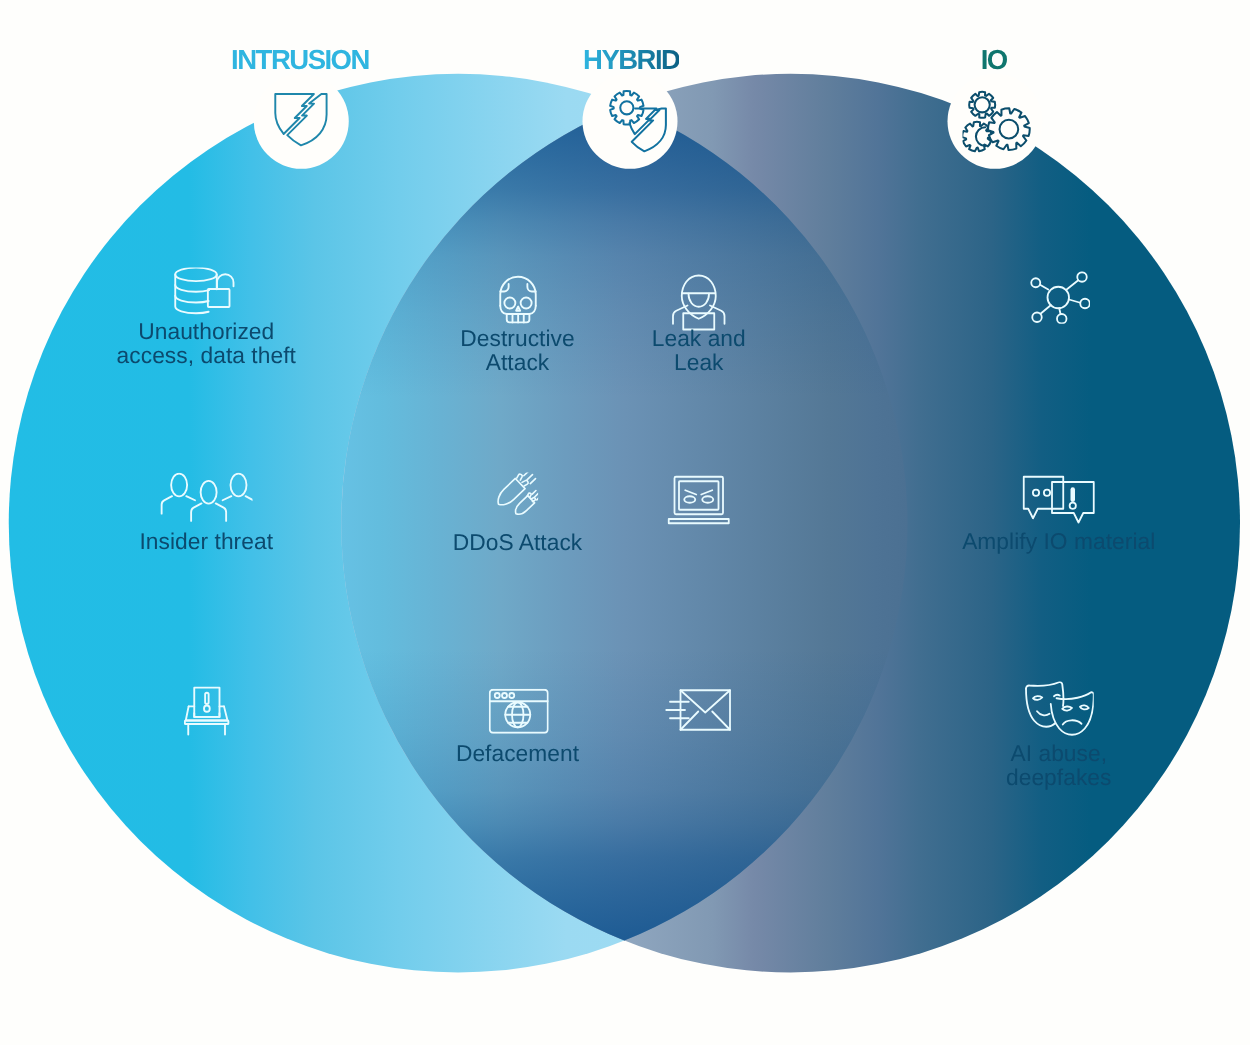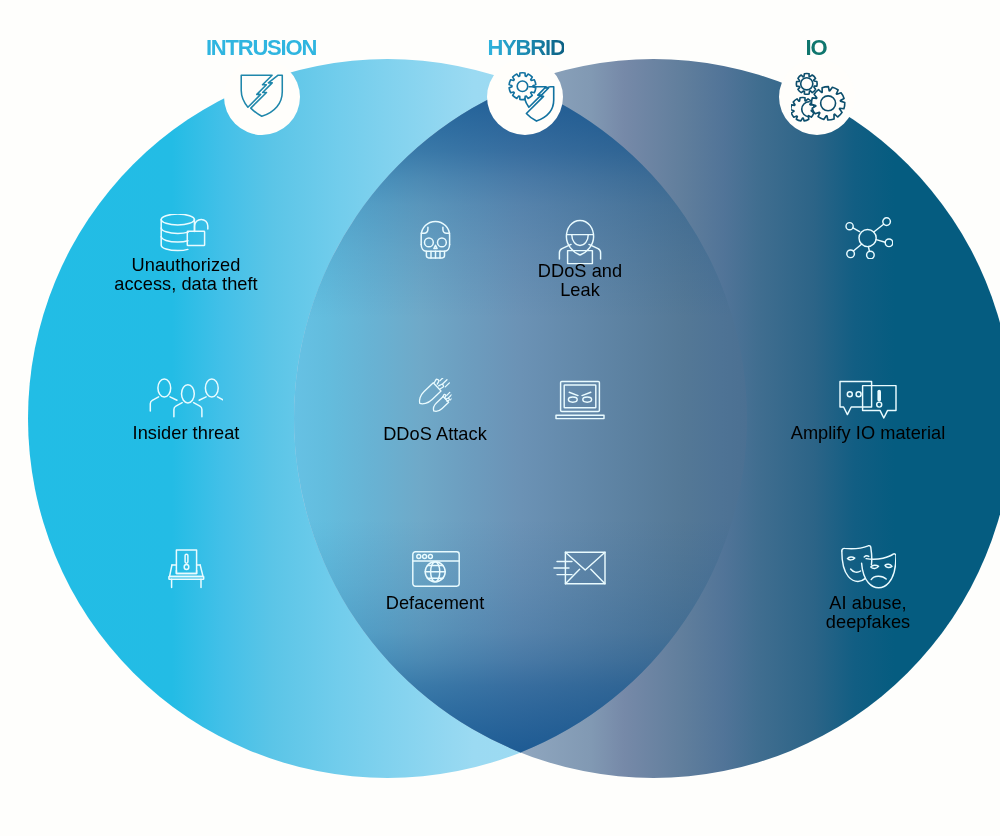--- a/index.html
+++ b/index.html
@@ -1,25 +1,25 @@
 <!DOCTYPE html>
 <html><head>
 <meta charset="utf-8">
 <title>Threat Activity Venn</title>
 <style>
   html,body{margin:0;padding:0;}
   body{width:1000px;height:836px;background:#fefefc;overflow:hidden;
        font-family:"Liberation Sans",sans-serif;-webkit-font-smoothing:antialiased;}
-  #stage{position:relative;width:800px;height:836px;margin-left:21px;}
+  #stage{position:relative;width:800px;height:836px;}
   svg.layer{position:absolute;left:0;top:0;width:1000px;height:836px;}
   .zone-title{position:absolute;font-weight:700;font-size:22px;letter-spacing:-1.2px;
               white-space:nowrap;transform:translateX(-50%);}
   .badge{position:absolute;border-radius:50%;background:#fffefb;}
   .badge svg{position:absolute;left:0;top:0;}
-  .cell{position:absolute;text-align:center;color:#000000;font-size:18.2px;
+  .cell{position:absolute;text-align:center;color:#0c4a6e;font-size:18.2px;
         line-height:19.4px;letter-spacing:0.05px;transform:translateX(-50%);white-space:nowrap;}
   .ico-wrap{position:absolute;transform:translateX(-50%);}
   #logo{position:absolute;}
 </style>
 </head>
 <body>
 
 <div id="stage">
 
   <svg class="layer" viewBox="0 0 1000 836">
@@ -145,20 +145,23 @@
 <path d="M1.3 13.2 H4.3 A3.6 3.6 0 0 0 7.9 9.6 V7.2"></path>
 <path d="M29.5 13.2 H26.5 A3.6 3.6 0 0 1 22.9 9.6 V7.2"></path>
 <circle cx="8.9" cy="22.4" r="4.4"></circle>
 <circle cx="21.9" cy="22.4" r="4.4"></circle>
 <path d="M15.5 25.2 L13.9 28.6 H17.1 Z"></path>
 <path d="M6.4 31.2 V35.6 C6.4 36.9 7.4 37.9 8.7 37.9 H22.2 C23.5 37.9 24.5 36.9 24.5 35.6 V31.2"></path>
 <path d="M11.0 31.2 V37.9 M15.5 31.2 V37.9 M20.0 31.2 V37.9"></path>
         </g>
       </svg>
   </div>
+  <div class="cell" style="left:414px;top:262px;">
+    <div><span>Destructive</span><br><span>Attack</span></div>
+  </div>
   <div class="ico-wrap" style="left:414px;top:377.5px;">
     <svg width="33" height="37.3" viewBox="0 0 38 43">
         <g fill="none" stroke="#e9fbff" stroke-width="1.5" stroke-linejoin="round" stroke-linecap="round">
 <g transform="rotate(46.5 11.7 19.5)">
 <path d="M5.2 6.0 H18.2 V20.6 C18.2 27.0 15.0 32.0 11.7 33.6 C8.4 32.0 5.2 27.0 5.2 20.6 Z"></path>
 </g>
 <path d="M18.3 5.2 L20.0 2.2 C20.4 1.5 21.3 1.3 22.0 1.7 L22.7 2.1 C23.4 2.5 23.6 3.4 23.2 4.1 L21.6 7.0"></path>
 <path d="M23.2 9.1 L26.2 7.5 C26.9 7.1 27.8 7.3 28.2 8.0 L28.6 8.7 C29.0 9.4 28.8 10.3 28.1 10.7 L25.1 12.4"></path>
 <path d="M24.8 3.0 L29.6 -1.6 M28.0 6.6 L32.8 2.0 M30.8 10.2 L35.6 5.6"></path>
 <g transform="rotate(46.5 25.0 30.9)">
@@ -197,21 +200,21 @@
 <path d="M22.0 1.4 C13.6 1.4 8.4 9.2 8.4 17.8 C8.4 25.4 14.2 33.0 22.0 36.0 C29.8 33.0 35.6 25.4 35.6 17.8 C35.6 9.2 30.4 1.4 22.0 1.4 Z"></path>
 <path d="M8.8 15.6 H35.2"></path>
 <path d="M13.8 16.0 C13.8 21.8 17.4 26.4 22.0 26.4 C26.6 26.4 30.2 21.8 30.2 16.0"></path>
 <path d="M13.0 25.4 L4.0 29.6 C2.4 30.4 1.4 32.0 1.4 33.8 V40.0"></path>
 <path d="M31.0 25.4 L40.0 29.6 C41.6 30.4 42.6 32.0 42.6 33.8 V40.0"></path>
 <rect x="9.6" y="31.6" width="24.8" height="13.0"></rect>
         </g>
       </svg>
   </div>
   <div class="cell" style="left:559px;top:262px;">
-    <div><span>DDoS and</span><br><span>Leak</span></div>
+    <div><span>Leak and</span><br><span>Leak</span></div>
   </div>
   <div class="ico-wrap" style="left:559px;top:379px;">
     <svg width="52" height="42" viewBox="0 0 52 42">
         <g fill="none" stroke="#e9fbff" stroke-width="1.45" stroke-linejoin="round" stroke-linecap="round">
 <rect x="6.6" y="2.4" width="38.8" height="30.0" rx="1.2"></rect>
 <rect x="10.2" y="6.0" width="31.6" height="22.8" rx="0.6"></rect>
 <path d="M15.2 13.2 L24.0 16.6"></path>
 <path d="M36.8 13.2 L28.0 16.6"></path>
 <ellipse cx="18.8" cy="20.6" rx="4.4" ry="2.6"></ellipse>
 <ellipse cx="33.2" cy="20.6" rx="4.4" ry="2.6"></ellipse>

